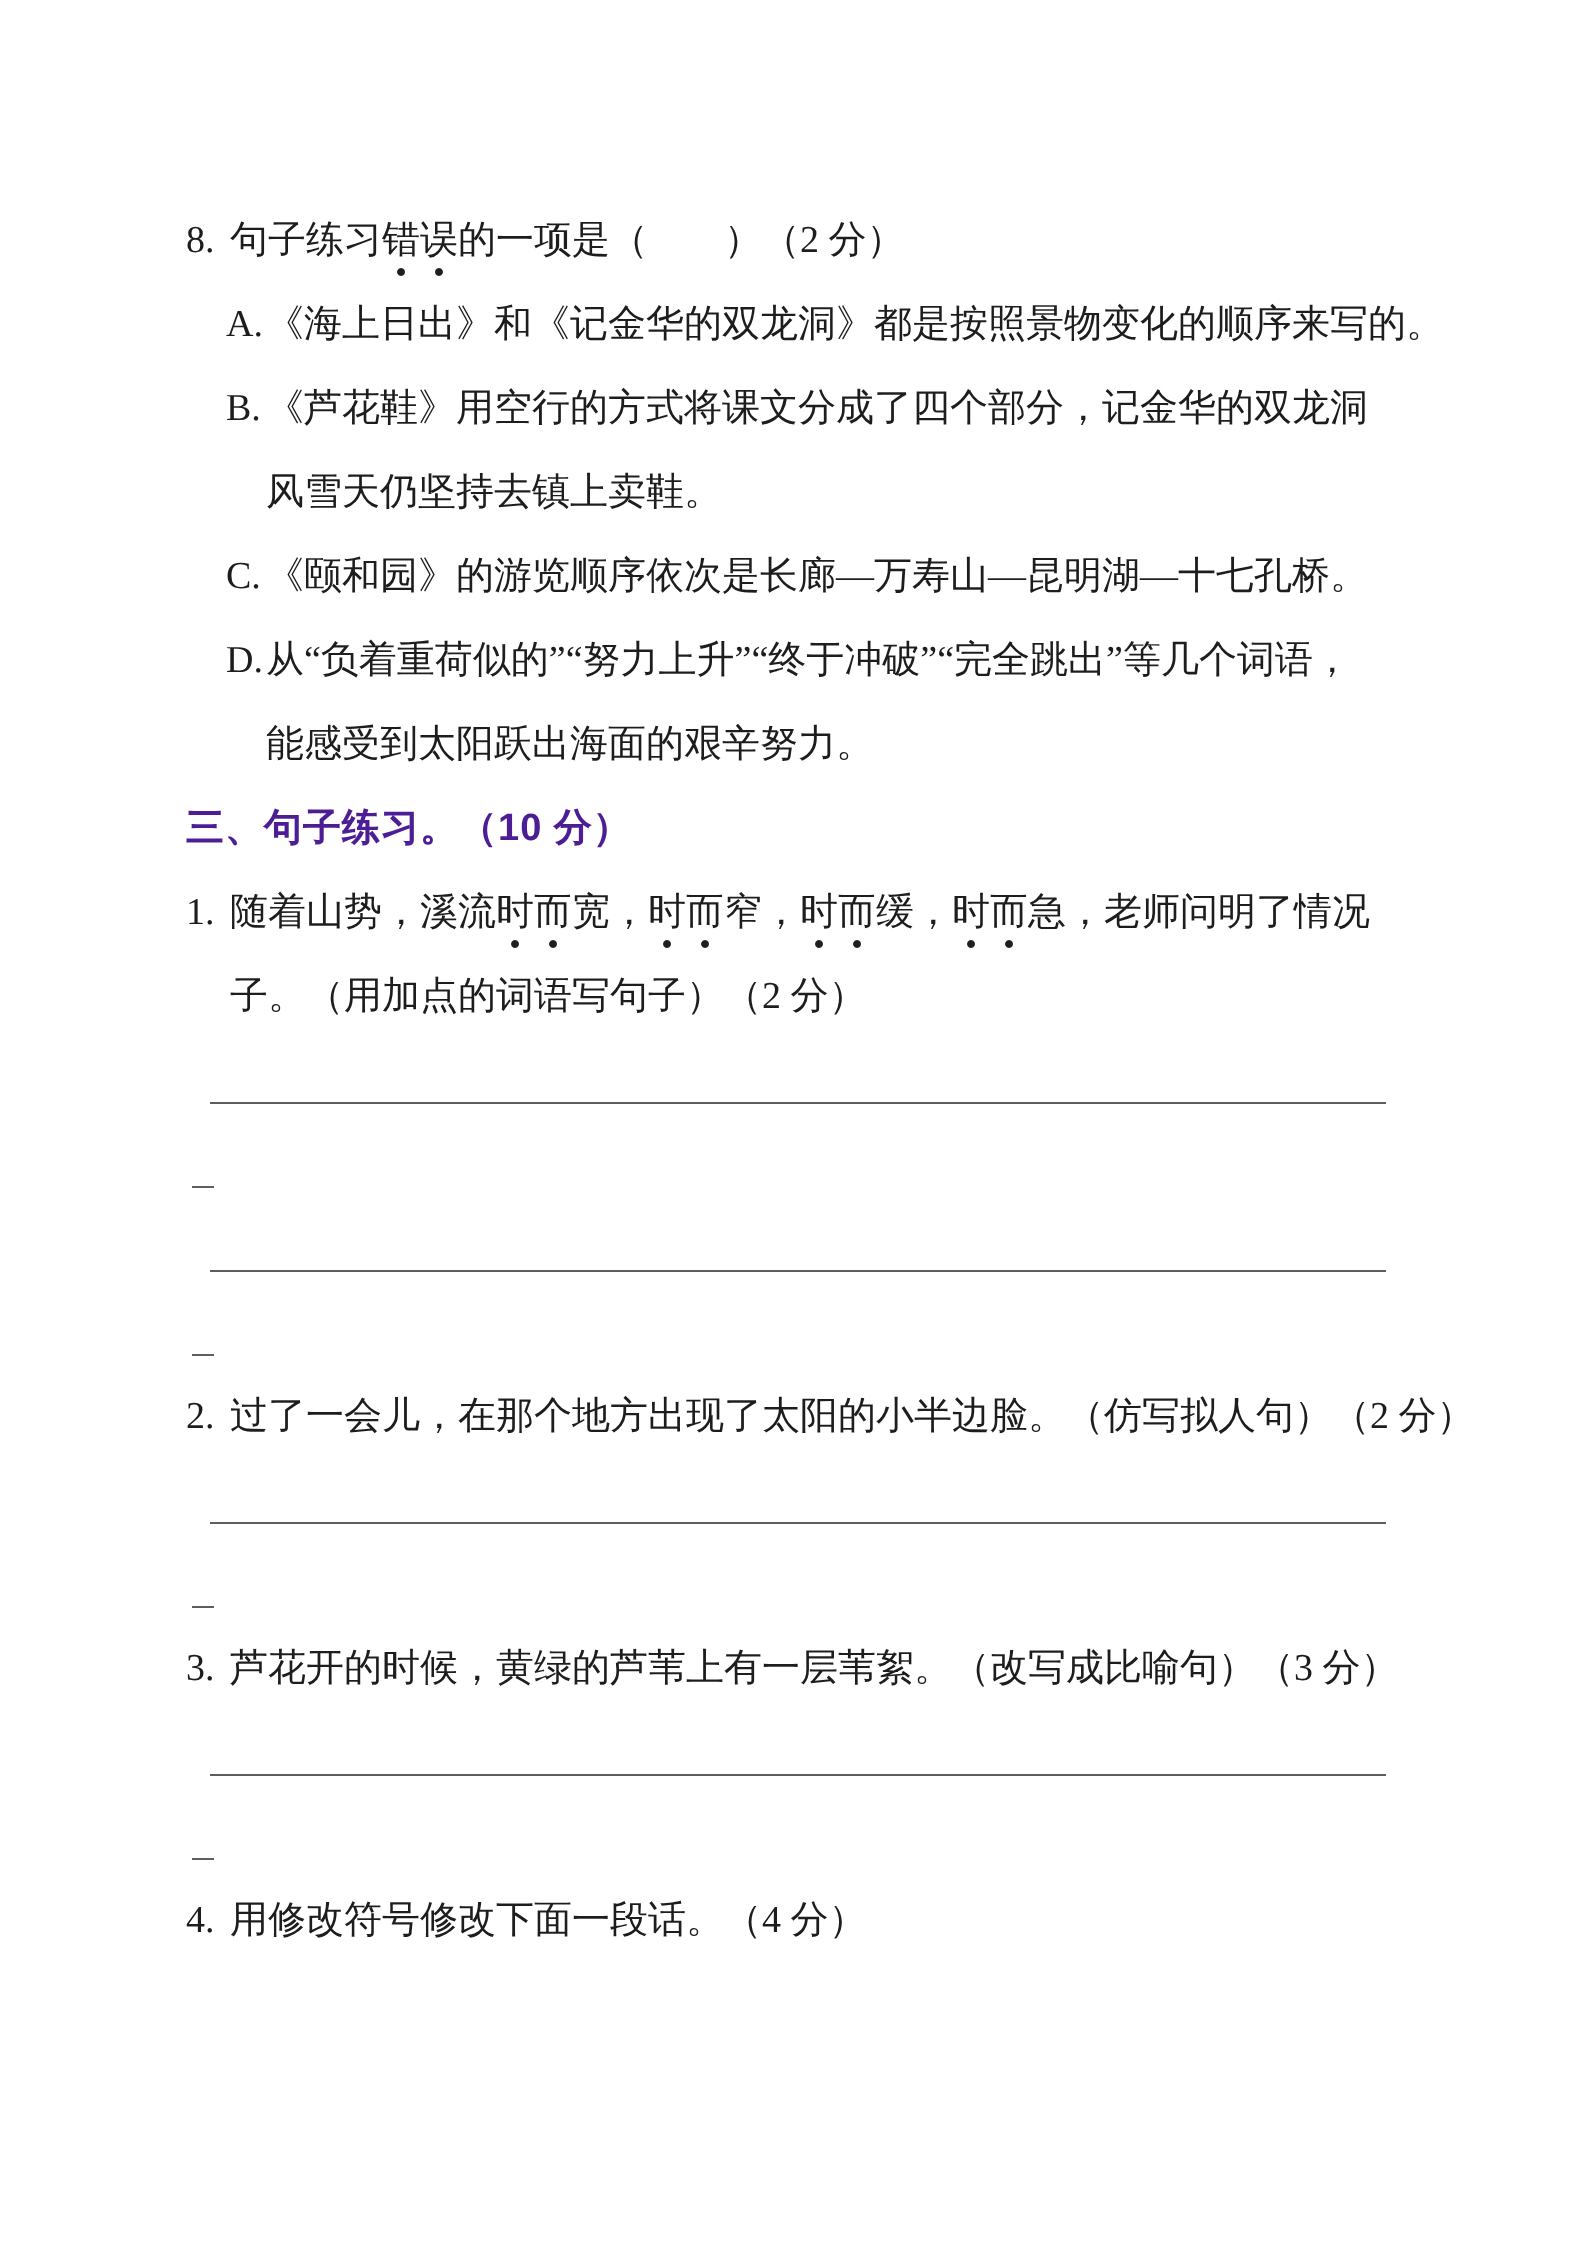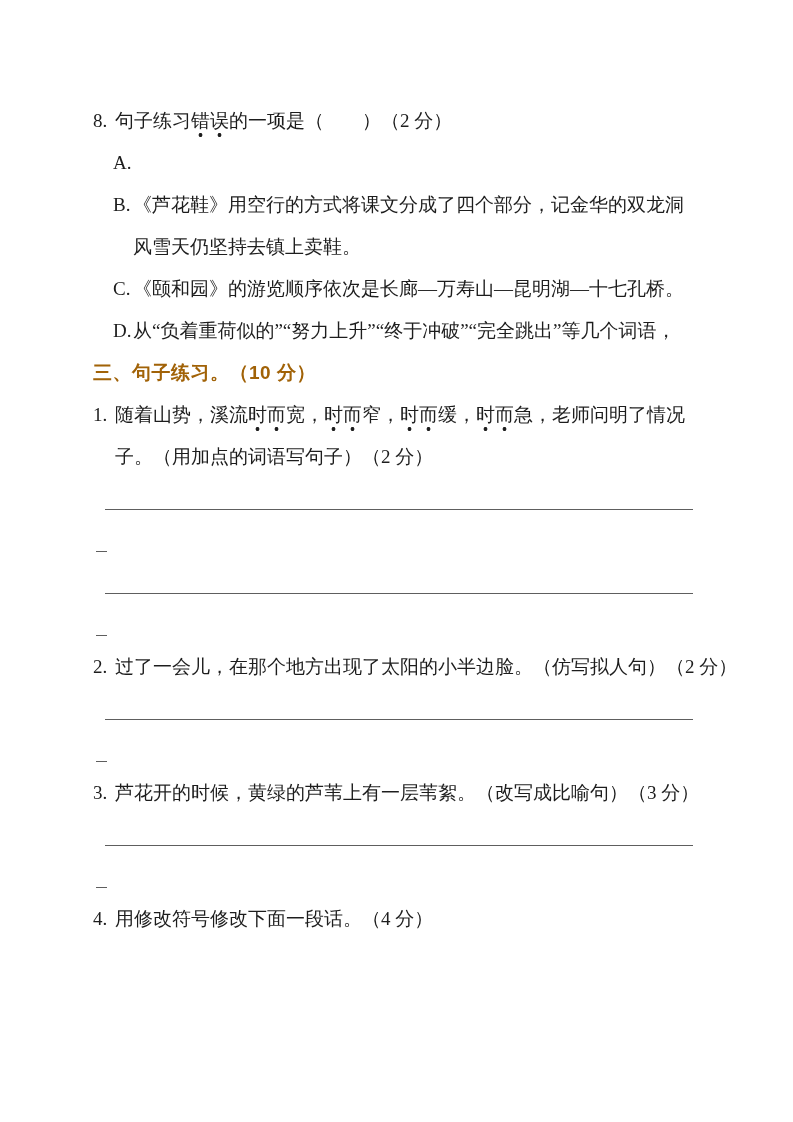--- a/index.html
+++ b/index.html
@@ -25,29 +25,30 @@
   .item .num { position: absolute; left: 0; top: 0; }
   
   .opt { position: relative; padding-left: 40px; }
   .opt .opt-label { position: absolute; left: 20px; top: 0; }
   .cont-opt { padding-left: 40px; font-family: Liberation Serif, serif; }
   .cont-item { padding-left: 22px; }
   .heading {
     font-weight: bold;
     font-family: "Liberation Sans", "DejaVu Sans", sans-serif;
     letter-spacing: 0.5px;
-    color: #a16207;
+    color: #4c1d95;
   }
   
   .emph {
     padding-bottom: 7px;
     background-image: radial-gradient(circle, #1e1e1e 1.7px, rgba(0,0,0,0) 2.2px);
     background-size: 19px 6px;
     background-position: 0 bottom;
     background-repeat: repeat-x;
+    font-family: Liberation Mono, monospace;
   }
   
   .u-line {
     margin-left: 12px;
     width: 588px;
     height: 31px;
     border-bottom: 1.6px solid #5e5e5e;
   }
   .u-dash {
     margin-left: 3px;
@@ -63,38 +64,42 @@
 <div class="page">
   <div class="content">
 
     <div class="row item">
       <span class="num">8.</span>
       <span>句子练习</span><span class="emph">错误</span><span>的一项是（　　）（2 分）</span>
     </div>
 
     <div class="row opt">
       <span class="opt-label">A.</span>
+      <span>《海上日出》和《记金华的双龙洞》都是按照景物变化的顺序来写的。</span>
     </div>
 
     <div class="row opt">
       <span class="opt-label">B.</span>
       <span>《芦花鞋》用空行的方式将课文分成了四个部分，记金华的双龙洞</span>
     </div>
     <div class="row cont-opt">
       <span>风雪天仍坚持去镇上卖鞋。</span>
     </div>
 
     <div class="row opt">
       <span class="opt-label">C.</span>
       <span>《颐和园》的游览顺序依次是长廊—万寿山—昆明湖—十七孔桥。</span>
     </div>
 
     <div class="row opt">
       <span class="opt-label">D.</span>
       <span>从“负着重荷似的”“努力上升”“终于冲破”“完全跳出”等几个词语，</span>
+    </div>
+    <div class="row cont-opt">
+      <span>能感受到太阳跃出海面的艰辛努力。</span>
     </div>
 
     <div class="row heading">三、句子练习。（10 分）</div>
 
     <div class="row item">
       <span class="num">1.</span>
       <span>随着山势，溪流</span><span class="emph">时而</span><span>宽，</span><span class="emph">时而</span><span>窄，</span><span class="emph">时而</span><span>缓，</span><span class="emph">时而</span><span>急，老师问明了情况</span>
     </div>
     <div class="row cont-item">
       <span>子。（用加点的词语写句子）（2 分）</span>

